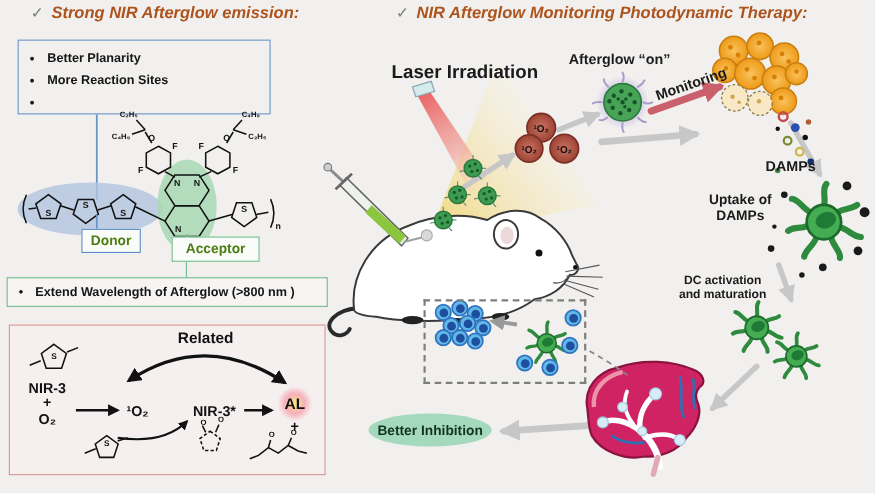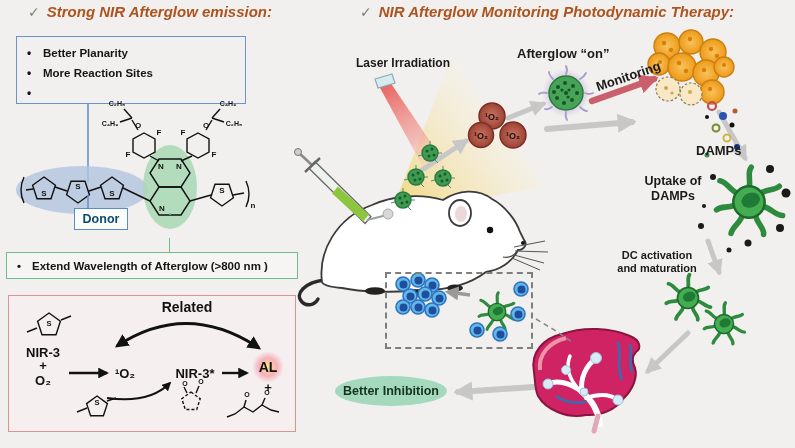--- a/index.html
+++ b/index.html
@@ -10,21 +10,21 @@
   .title{position:absolute;font-weight:bold;font-style:italic;color:#ad531d;font-size:15px;white-space:nowrap;text-align:right;}
   .title .chk{color:#7b8376;font-style:normal;margin-right:7px;font-size:14px;}
   .box{position:absolute;box-sizing:border-box;}
   .features-box{left:16px;top:36px;width:230px;height:68px;border:1.5px solid #6a93c9;padding:6px 4px 0 10px;}
   .feat-row{display:flex;align-items:center;height:20px;font-size:11.5px;font-weight:bold;color:#151515;}
   .feat-row .bt{width:16px;font-size:12px;}
   .wl-box{left:6px;top:252px;width:292px;height:27px;border:1.5px solid #6fbd8a;background:rgba(255,255,255,0.35);
           display:flex;align-items:center;padding-left:10px;font-size:11.5px;font-weight:bold;color:#151515;}
   .wl-box .bt{width:15px;}
   .rxn-box{left:8px;top:295px;width:288px;height:137px;border:1.5px solid #dc9393;background:#f5f0ef;}
-  .tag-box{border:1.5px solid;background:#fafcfa;text-align:center;font-weight:bold;font-size:12.5px;color:#0c4a6e;}
+  .tag-box{border:1.5px solid;background:#fafcfa;text-align:center;font-weight:bold;font-size:12.5px;color:#4d7c0f;}
   .dashed-box{left:385px;top:272px;width:148px;height:77px;border:2px dashed #7e7e7e;}
   .ellipse{left:335px;top:376px;width:112px;height:30px;border-radius:50%;background:#a5d9bd;
            text-align:center;line-height:30px;font-weight:bold;font-size:12.5px;color:#14331f;}
   .conn{position:absolute;}
   svg{position:absolute;left:0;top:0;}
   svg text{font-family:"Liberation Sans","DejaVu Sans",sans-serif;font-weight:bold;fill:#111;}
   .rot{transform:rotate(-19deg);transform-origin:left top;}
 </style>
 </head>
 <body>
@@ -104,20 +104,21 @@
       <text x="196" y="33">O</text>
       <text x="107" y="11" font-size="7">C₂H₅</text>
       <text x="100" y="31" font-size="7">C₄H₉</text>
       <text x="218" y="11" font-size="7">C₄H₉</text>
       <text x="224" y="31" font-size="7">C₂H₅</text>
       <text x="243" y="113" font-size="8">n</text>
     </g>
   </svg>
 
   <div class="box tag-box" style="left:74px;top:208px;width:54px;height:22px;line-height:20px;border-color:#5b8bc9;">Donor</div>
+  <div class="box tag-box" style="left:156px;top:215px;width:80px;height:23px;line-height:21px;border-color:#6fbd8a;">Acceptor</div>
   <div class="conn" style="left:169px;top:238px;height:14px;border-left:1.5px solid #6fbd8a;"></div>
 
   <div class="box wl-box">
     <span class="bt">•</span>
     <span>Extend Wavelength of Afterglow (&gt;800 nm )</span>
   </div>
 
   <div class="box rxn-box">
     <svg width="285" height="134" viewBox="0 0 285 134">
       <defs>
@@ -425,21 +426,21 @@
       <line x1="470" y1="295" x2="448" y2="292" stroke="#9a9a9a" stroke-width="3.5" marker-end="url(#mDG)"></line>
       <use href="#dcCell" transform="translate(497,312) scale(0.62)"></use>
       <use href="#tCell" x="521" y="289"></use>
         <use href="#tCell" x="518" y="314"></use>
       <use href="#tCell" x="500" y="334"></use>
         <use href="#tCell" x="477" y="330"></use>
     </g>
     <polyline points="536,319 556,331 572,342" fill="none" stroke="#888" stroke-width="1.6" stroke-dasharray="5,4"></polyline>
   </svg>
 
-  <div class="lbl" style="left:356px;top:56px;font-size:12px;">Laser Irradiation</div>
+  <div class="lbl" style="left:356px;top:56px;font-size:17px;">Laser Irradiation</div>
   <div class="lbl" style="left:517px;top:46px;">Afterglow “on”</div>
   <div class="lbl rot" style="left:594px;top:80px;">Monitoring</div>
   <div class="lbl" style="left:696px;top:143px;">DAMPs</div>
   <div class="lbl ctr" style="left:628px;top:174px;width:90px;font-size:12.5px;">
     <span>Uptake of</span><br>
     <span>DAMPs</span>
   </div>
   <div class="lbl ctr" style="left:598px;top:249px;width:118px;font-size:11px;">
     <span>DC activation</span><br>
     <span>and maturation</span>

